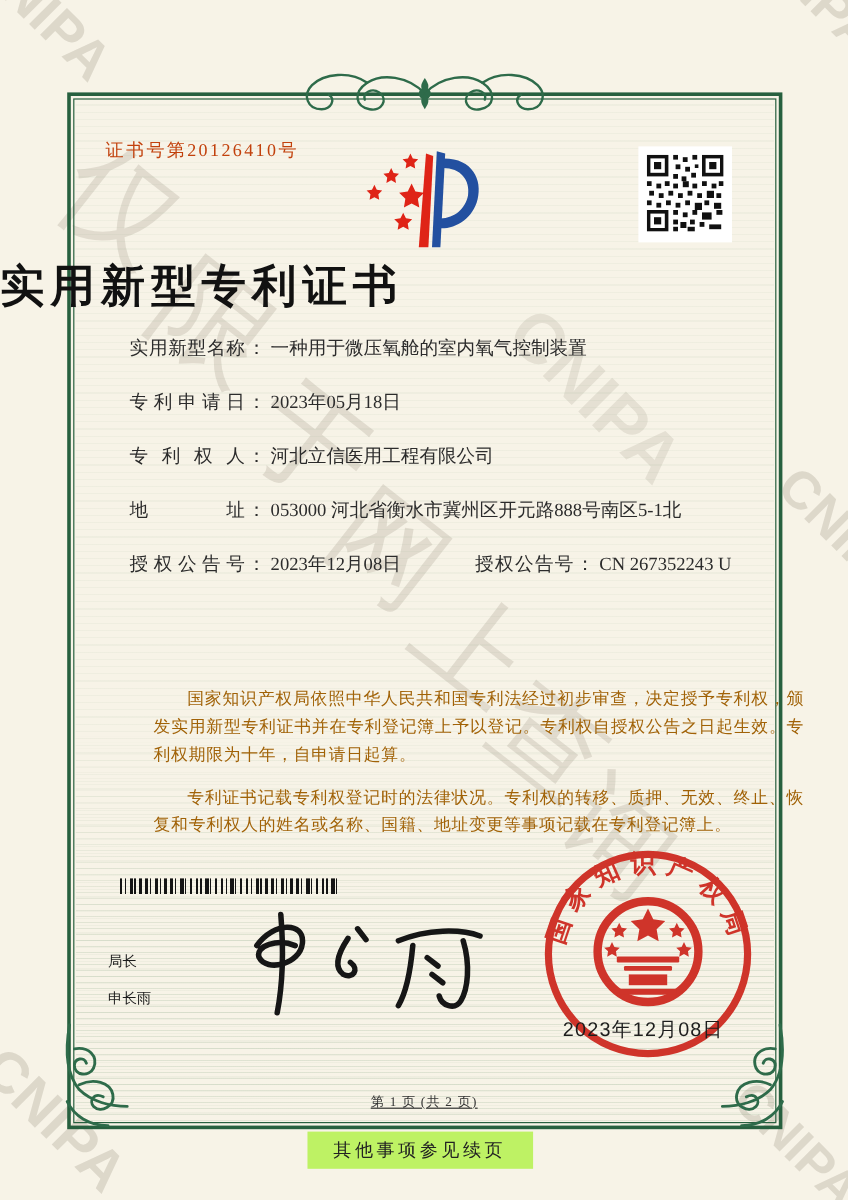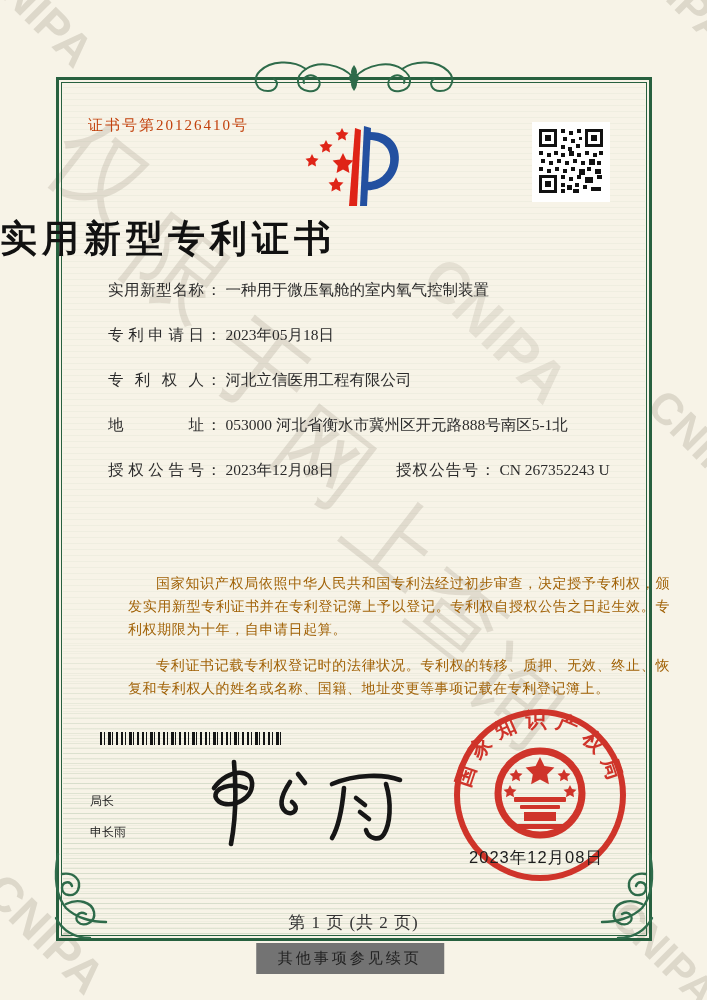--- a/index.html
+++ b/index.html
@@ -63,24 +63,24 @@
   }
 
   .sig-labels{position:absolute;left:90px;top:786px;
       font-family:"Liberation Sans","DejaVu Sans",sans-serif;
       font-size:12px;color:#1c1c1c;line-height:31px;}
   .signature{position:absolute;left:198px;top:752px;}
 
   .seal{position:absolute;left:450px;top:704px;width:180px;height:182px;z-index:4;}
 
   .page-info{position:absolute;left:0;width:707px;top:911px;text-align:center;
-      font-size:17px;color:#333;letter-spacing:1px;}
+      font-size:11px;color:#333;letter-spacing:1px;text-decoration:underline;}
 
   .footer-note{position:absolute;left:50%;transform:translateX(-52%);top:943px;
-      background:#737373;padding:6px 22px;font-size:15px;color:#222;letter-spacing:3px;z-index:3;}
+      background:#bef264;padding:6px 22px;font-size:15px;color:#222;letter-spacing:3px;z-index:3;}
 
   .ornament-top{position:absolute;left:50%;transform:translateX(-50%);top:55px;z-index:4;}
   .corner{position:absolute;z-index:4;}
   .corner.bl{left:48px;top:852px;}
   .corner.br{right:47px;top:852px;transform:scaleX(-1);}
 </style>
 </head>
 <body>
 
 <div id="page">

